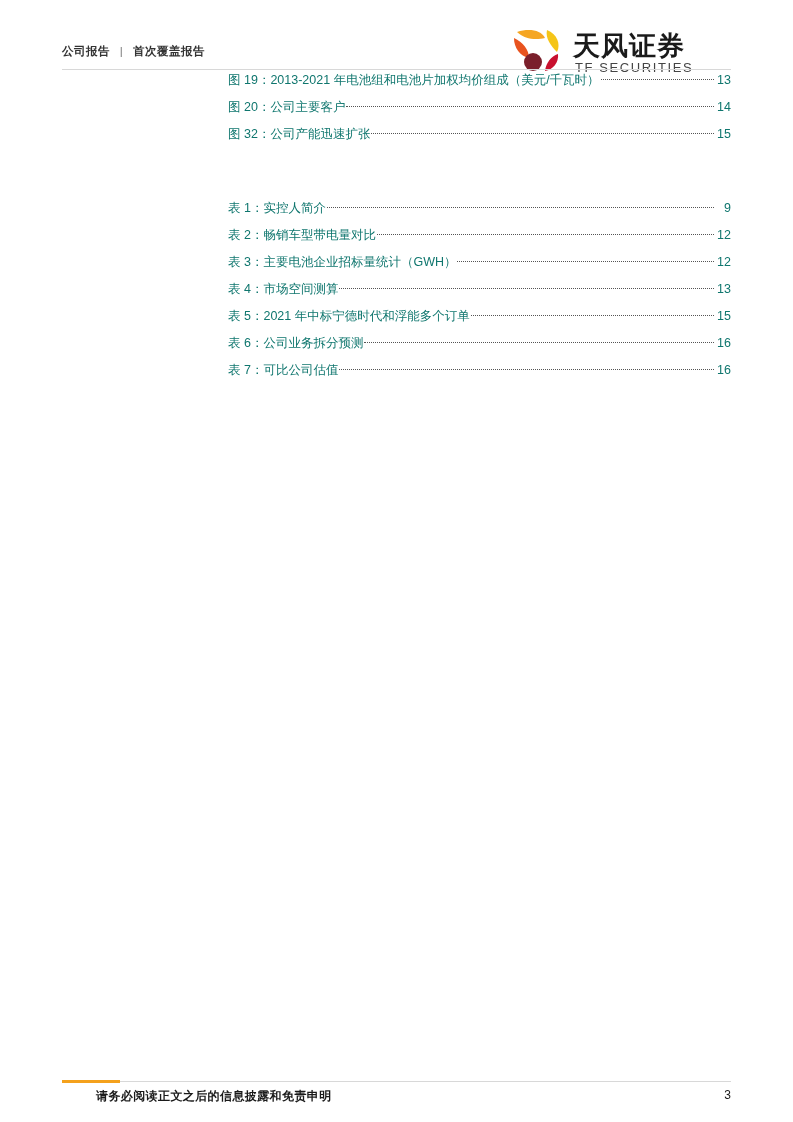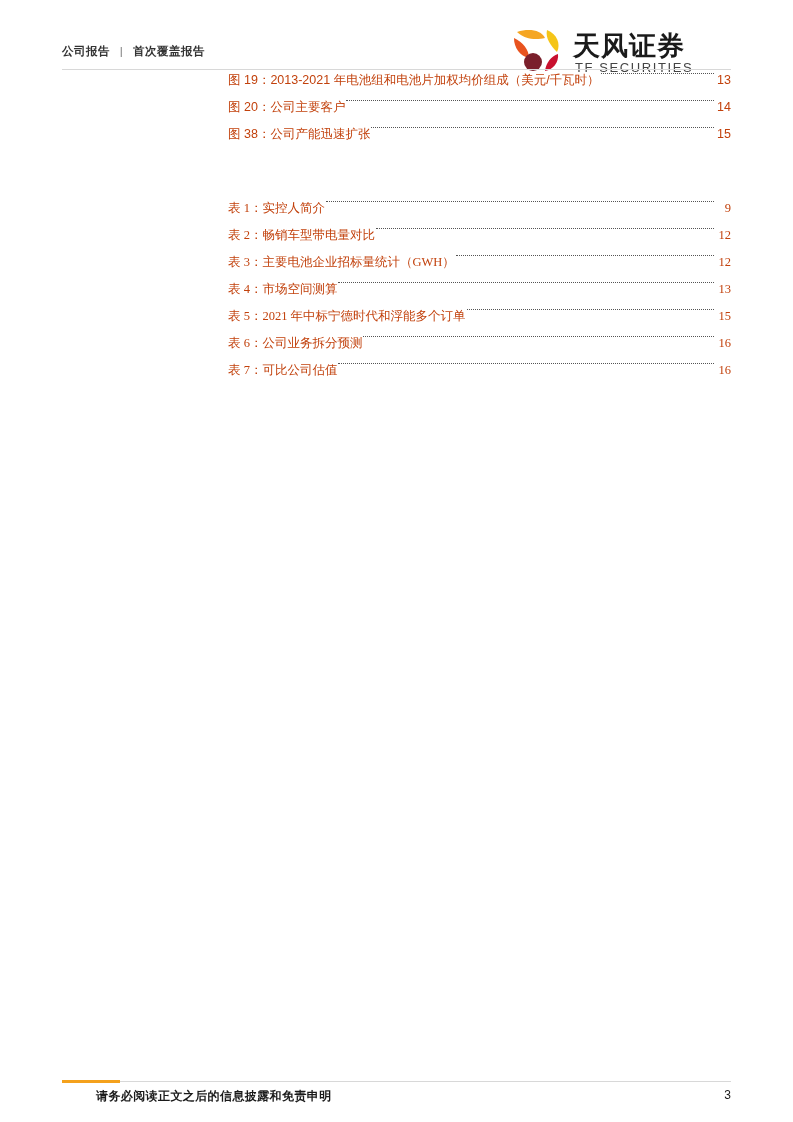--- a/index.html
+++ b/index.html
@@ -88,27 +88,27 @@
     white-space: nowrap;
   }
 
   
   .toc {
     position: absolute;
     left: 228px;
     right: 62px;
   }
   .toc-figures { top: 72px; }
-  .toc-tables { top: 200px; font-family: Liberation Serif, serif; }
+  .toc-tables { top: 200px; }
 
   .toc-row {
     display: flex;
-    align-items: flex-start;
+    align-items: center;
     font-size: 12.5px;
-    color: #c2410c;
+    color: #0f766e;
     line-height: 16px;
     margin-bottom: 11px;
     white-space: nowrap;
   }
   .toc-label {
     flex: 0 0 auto;
   }
   .toc-dots {
     flex: 1 1 auto;
     overflow: hidden;
@@ -189,21 +189,21 @@
       <span class="toc-label">图 19：2013-2021 年电池组和电池片加权均价组成（美元/千瓦时）</span>
       <span class="toc-dots"></span>
       <span class="toc-page">13</span>
     </div>
     <div class="toc-row">
       <span class="toc-label">图 20：公司主要客户</span>
       <span class="toc-dots"></span>
       <span class="toc-page">14</span>
     </div>
     <div class="toc-row">
-      <span class="toc-label">图 38：公司产能迅速扩张</span>
+      <span class="toc-label">图 32：公司产能迅速扩张</span>
       <span class="toc-dots"></span>
       <span class="toc-page">15</span>
     </div>
   </div>
 
   <div class="toc toc-tables">
     <div class="toc-row">
       <span class="toc-label">表 1：实控人简介</span>
       <span class="toc-dots"></span>
       <span class="toc-page">9</span>

